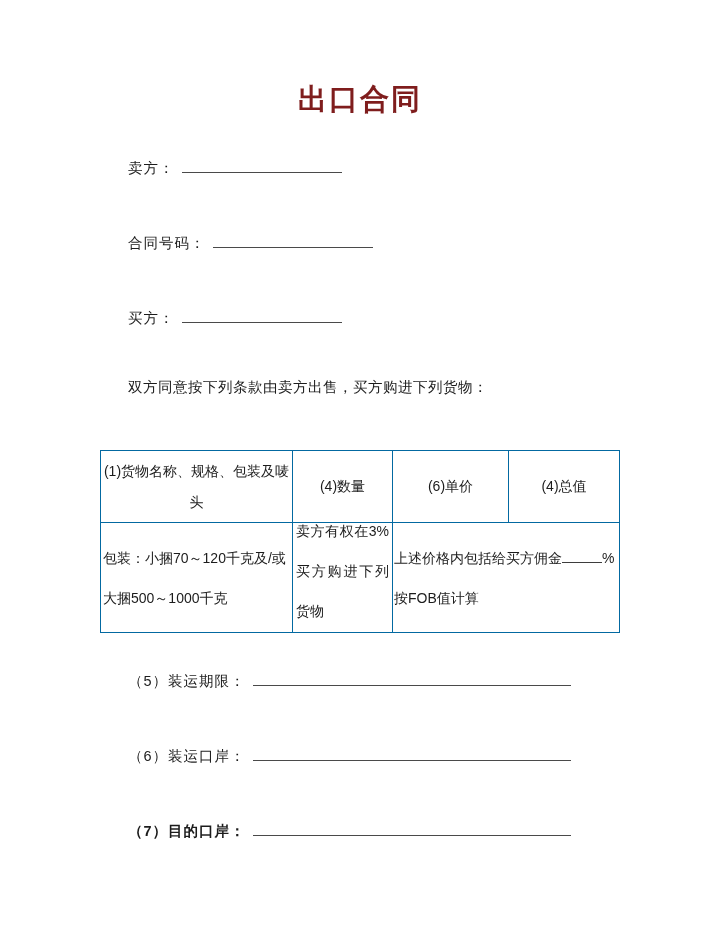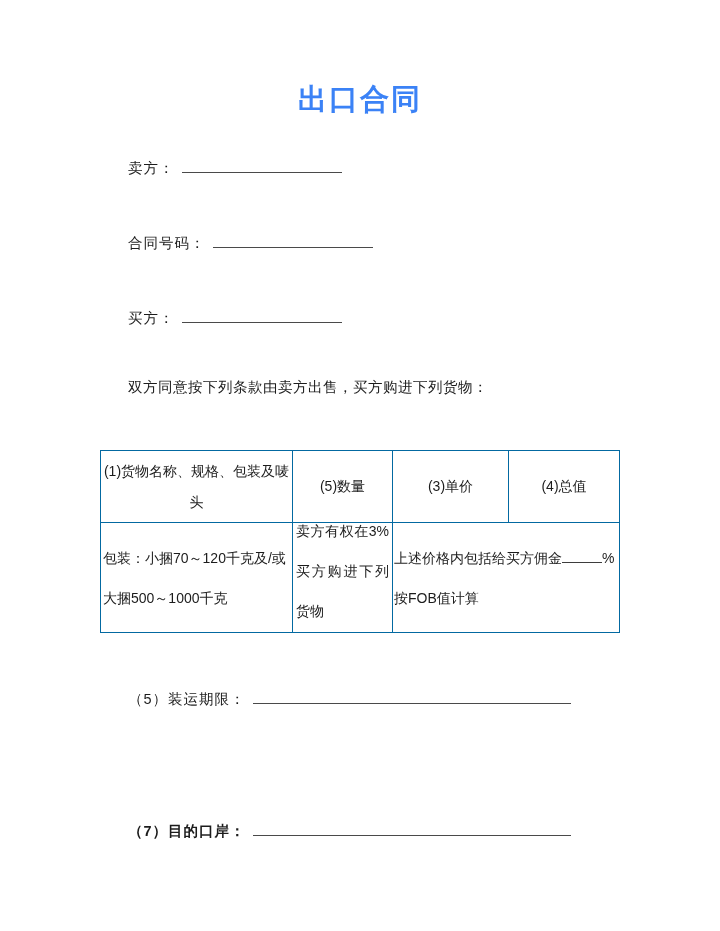--- a/index.html
+++ b/index.html
@@ -8,21 +8,21 @@
     position:relative;
     width:720px; height:931px;
     background:#ffffff;
     font-family:"Liberation Sans", sans-serif;
     color:#1c1c1c;
     overflow:hidden;
   }
   .doc-title {
     position:absolute; top:80px; left:0; width:720px;
     text-align:center;
-    font-size:29px; font-weight:bold; color:#3b82f6;
+    font-size:29px; font-weight:bold; color:#7f1d1d;
     letter-spacing:2px;
   }
   .field {
     position:absolute; left:128px;
     font-size:14.5px; white-space:nowrap;
   }
   .field .lbl { letter-spacing:1px; }
   .blank {
     display:inline-block;
     border-bottom:1px solid #4a4a4a;
@@ -32,21 +32,21 @@
   }
   .w160 { width:160px; }
   .w320 { width:318px; }
   .f-seller   { top:157px; }
   .f-contract { top:232px; }
   .f-buyer    { top:307px; }
   .intro {
     position:absolute; left:128px; top:378px;
     font-size:14.5px; letter-spacing:0.5px;
   }
-  .f-ship { top:688px; }
+  .f-ship { top:670px; }
   .f-load { top:745px; }
   .f-dest { top:820px;font-weight:bold; }
 
   table.goods {
     position:absolute; left:100px; top:450px;
     border-collapse:collapse;
     table-layout:fixed;
     width:519px;
     font-size:14px;
   }
@@ -105,39 +105,42 @@
   <table class="goods">
     <colgroup>
       <col style="width:192px">
         <col style="width:100px">
         <col style="width:116px">
         <col style="width:111px">
     </colgroup>
     <tbody>
         <tr class="hrow">
       <td class="h-desc">(1)货物名称、规格、包装及唛头</td>
-      <td class="h-qty">(5)数量</td>
-      <td>(3)单价</td>
+      <td class="h-qty">(4)数量</td>
+      <td>(6)单价</td>
       <td>(4)总值</td>
     </tr>
     <tr class="brow">
       <td class="b-pack">包装：小捆70～120千克及/或大捆500～1000千克</td>
       <td class="b-qty">
         <span class="lift">卖方有权在3%买方购进下列货物</span>
       </td>
       <td class="b-price" colspan="2">
         <span>上述价格内包括给买方佣金</span><span class="inline-blank"></span><span>%</span>
         <span style="display:block">按FOB值计算</span>
       </td>
     </tr>
   </tbody>
     </table>
 
   <div class="field f-ship">
     <span class="lbl">（5）装运期限：</span><span class="blank w320"></span>
   </div>
 
+  <div class="field f-load">
+    <span class="lbl">（6）装运口岸：</span><span class="blank w320"></span>
+  </div>
 
   <div class="field f-dest">
     <span class="lbl">（7）目的口岸：</span><span class="blank w320"></span>
   </div>
 
 </div>
 
 </body></html>

